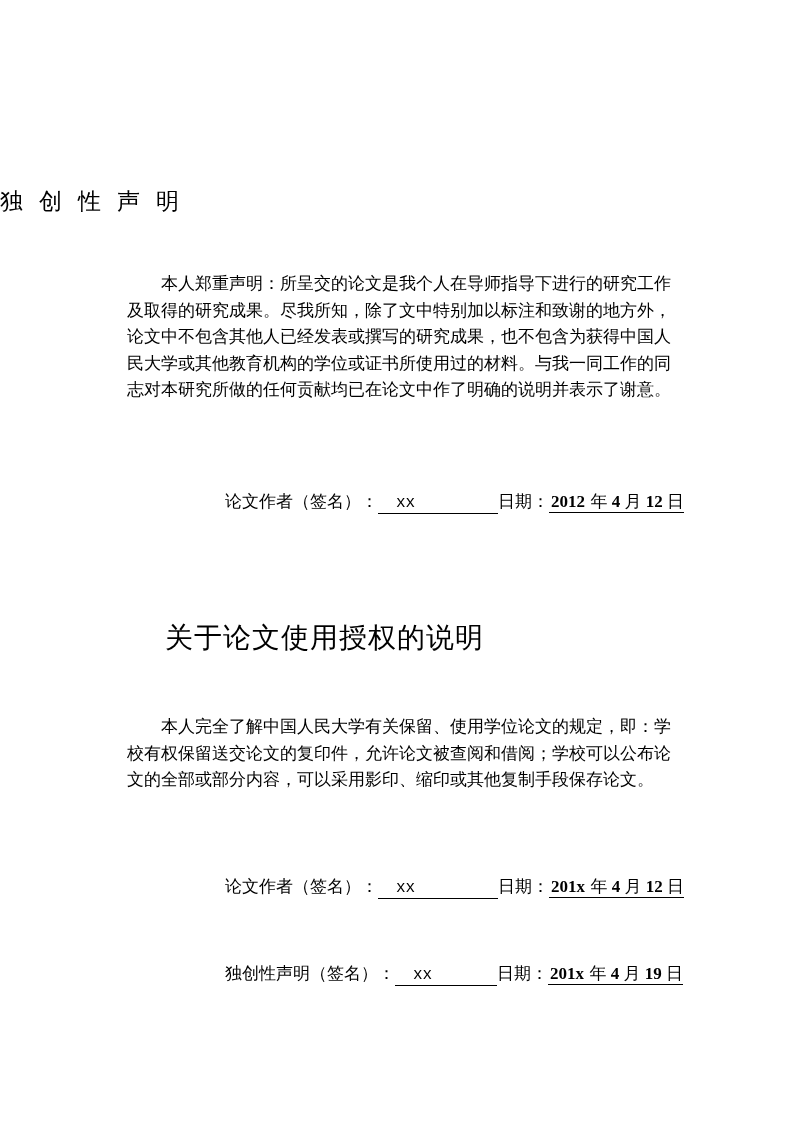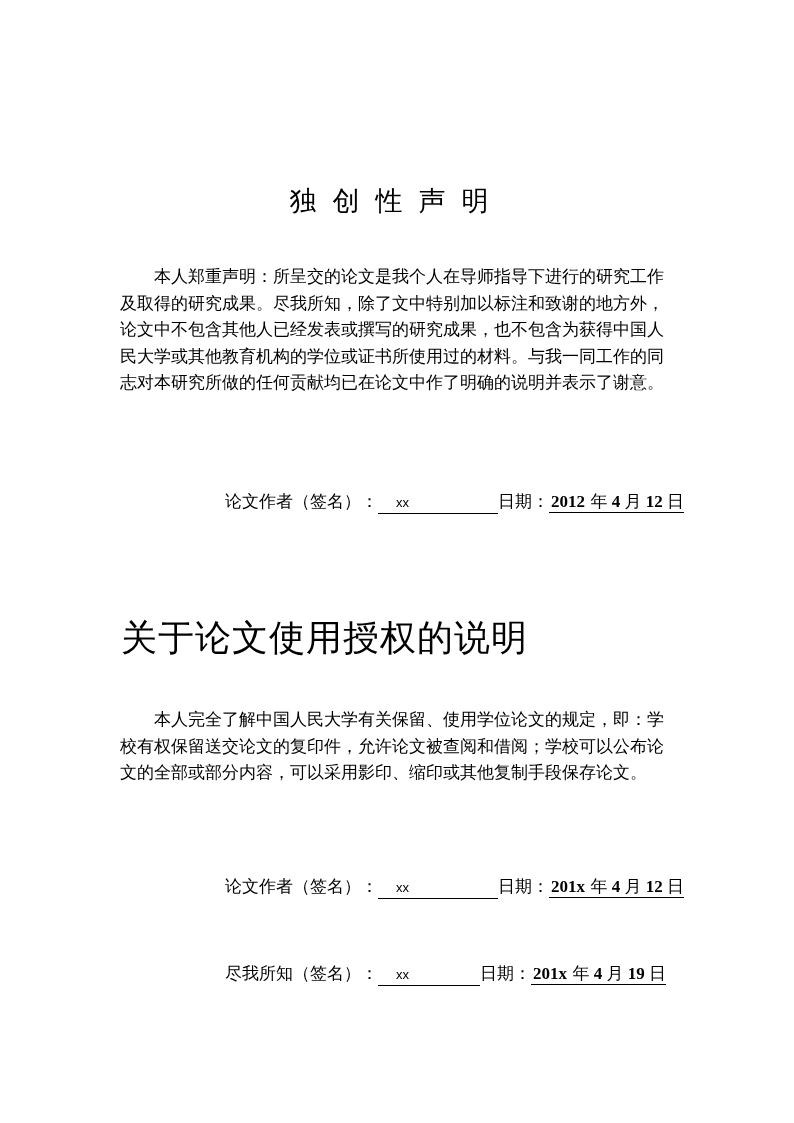--- a/index.html
+++ b/index.html
@@ -1,31 +1,31 @@
 <!DOCTYPE html>
 <html><head>
 <meta charset="utf-8">
 <style>
   html, body { margin: 0; padding: 0; background: #ffffff; }
   body { width: 794px; height: 1123px; position: relative; overflow: hidden;
          font-family: "DejaVu Sans", sans-serif; color: #000; }
-  .title1 { position: absolute; top: 183px; left: 0; width: 794px; text-align: center;
-            font-family: "DejaVu Serif", serif; font-size: 27px; letter-spacing: 16px; line-height: 36px; }
+  .title1 { position: absolute; top: 183px; left: 0; width: 794px; text-align: left;
+            font-family: "DejaVu Serif", serif; font-size: 23px; letter-spacing: 16px; line-height: 36px; }
   .title2 { position: absolute; top: 620px; left: 0; width: 649px; text-align: center;
-            font-family: "DejaVu Serif", serif; font-size: 36px; letter-spacing: 1px; line-height: 36px; }
+            font-family: "DejaVu Serif", serif; font-size: 28px; letter-spacing: 1px; line-height: 36px; }
   .para { position: absolute; left: 120px; width: 544px; font-size: 17px; line-height: 26.5px;
-          text-align: justify; text-indent: 34px; margin: 0; }
+          text-align: justify; text-indent: 34px; margin: 7px; }
   .para1 { top: 263px; }
   .para2 { top: 706px; }
   .sigline { position: absolute; left: 225px; font-size: 17px; line-height: 24px; white-space: nowrap; }
   .sig1 { top: 459px; }
   .sig2 { top: 844px; }
   .sig3 { top: 931px; }
   .u { display: inline-block; border-bottom: 1.3px solid #000; line-height: 20px; }
-  .name-field { font-family: Liberation Sans, sans-serif; font-size: 13px; padding-left: 18px; }
+  .name-field { font-family: Liberation Mono, monospace; font-size: 16px; padding-left: 18px; }
   .w1 { width: 102px; }
   .w2 { width: 84px; }
   .date-field { font-family: "Liberation Serif", serif; font-weight: bold; font-size: 17px; padding-left: 2px; margin-top: 32px; }
   .date-field .cjk { font-family: "DejaVu Sans", sans-serif; font-weight: normal; }
 </style>
 </head>
 <body>
 
 <div>
   <div class="title1">独创性声明</div>
@@ -37,15 +37,15 @@
 
 <div>
   <div class="title2">关于论文使用授权的说明</div>
   <p class="para para2">本人完全了解中国人民大学有关保留、使用学位论文的规定，即：学校有权保留送交论文的复印件，允许论文被查阅和借阅；学校可以公布论文的全部或部分内容，可以采用影印、缩印或其他复制手段保存论文。</p>
 
   <div class="sigline sig2">
     <span>论文作者（签名）：</span><span class="u w1 name-field">xx</span><span>日期：</span><span class="u date-field"><span>201x</span><span class="cjk"> 年</span><span> 4 </span><span class="cjk">月</span><span> 12 </span><span class="cjk">日 </span></span>
   </div>
 
   <div class="sigline sig3">
-    <span>尽我所知（签名）：</span><span class="u w2 name-field">xx</span><span>日期：</span><span class="u date-field"><span>201x</span><span class="cjk"> 年</span><span> 4 </span><span class="cjk">月</span><span> 19 </span><span class="cjk">日 </span></span>
+    <span>独创性声明（签名）：</span><span class="u w2 name-field">xx</span><span>日期：</span><span class="u date-field"><span>201x</span><span class="cjk"> 年</span><span> 4 </span><span class="cjk">月</span><span> 19 </span><span class="cjk">日 </span></span>
   </div>
 </div>
 
 </body></html>

